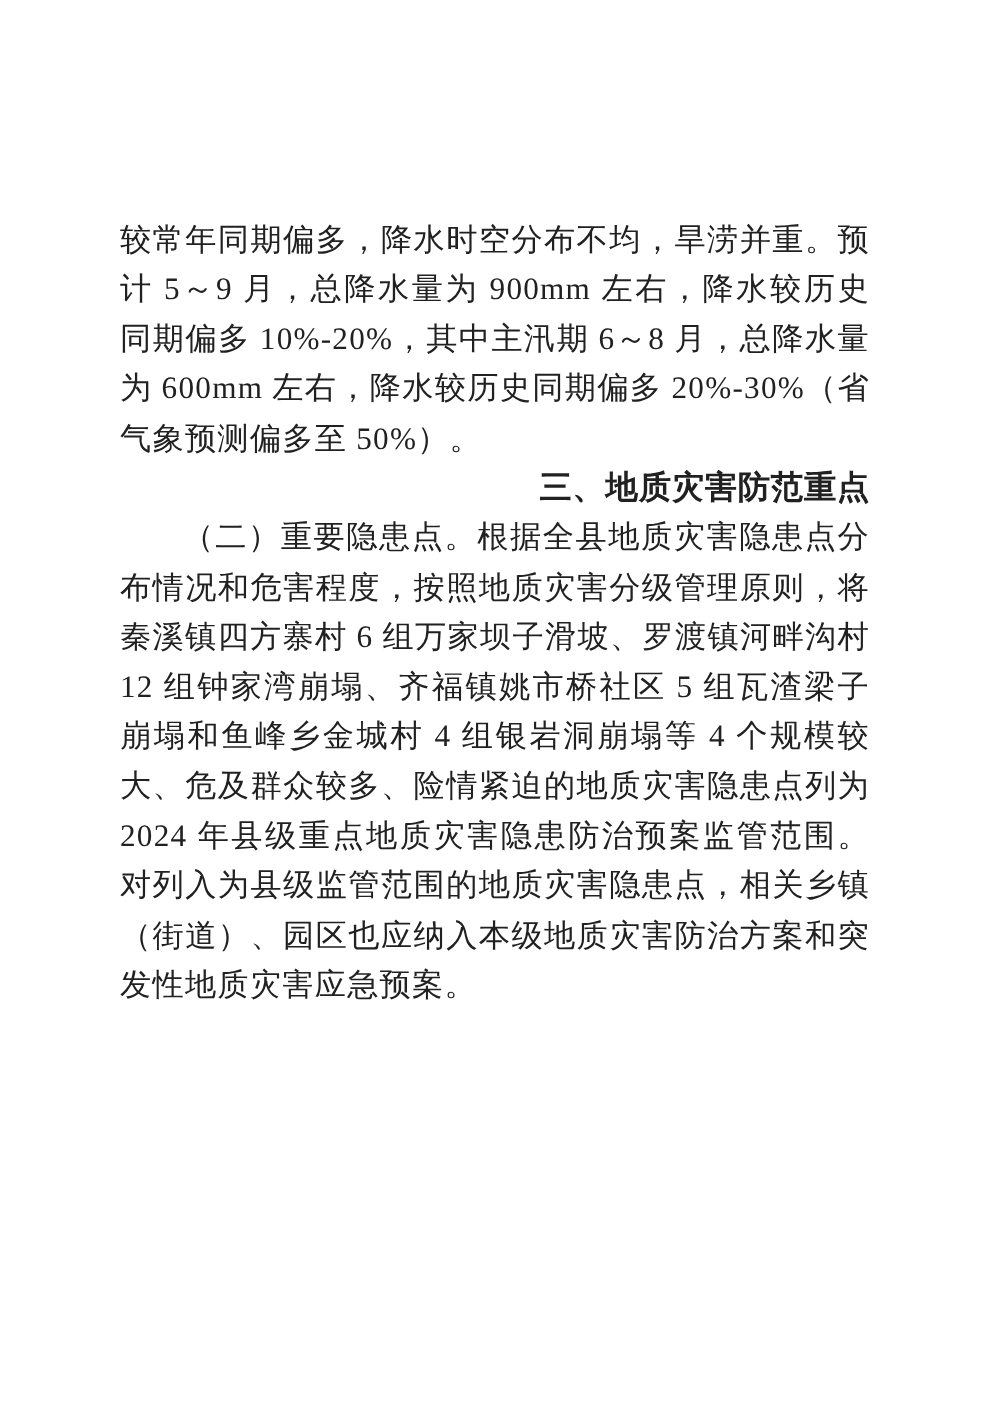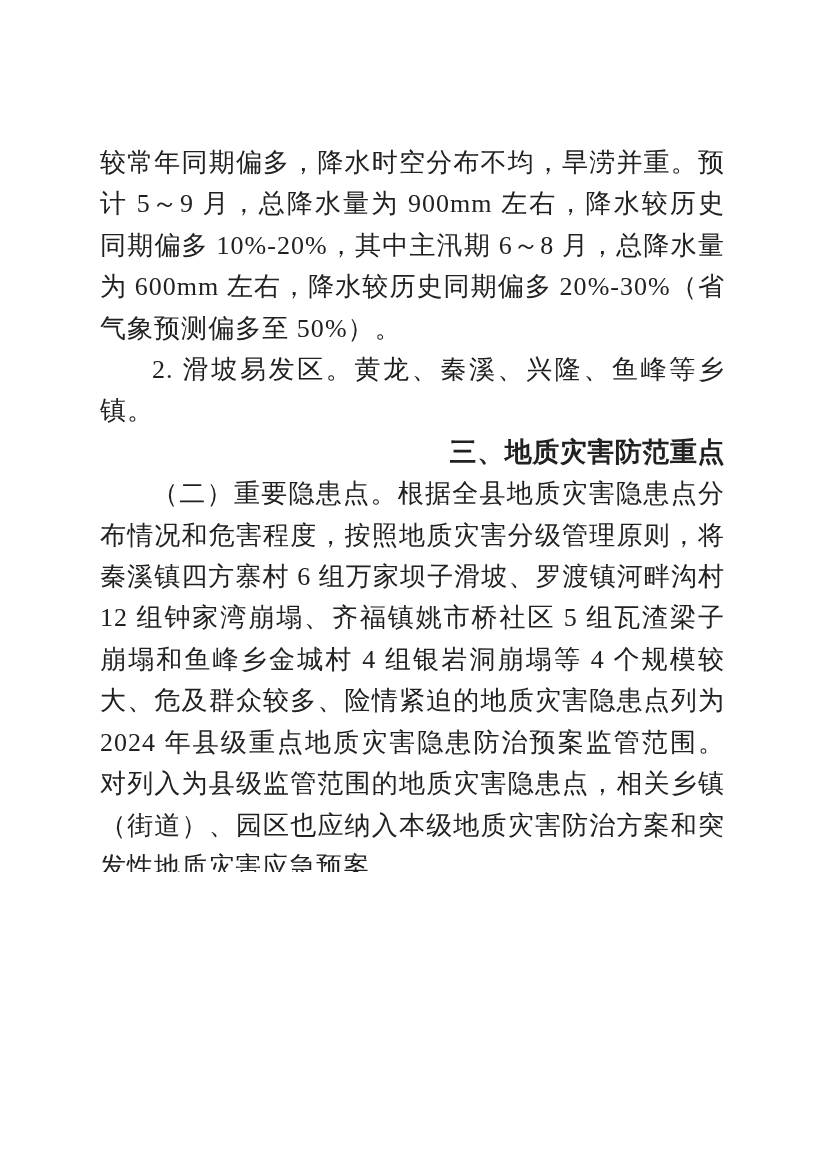--- a/index.html
+++ b/index.html
@@ -10,20 +10,21 @@
   .page {
     position: relative;
     width: 826px;
     height: 872px;
     background: #ffffff;
     box-sizing: border-box;
     padding: 142px 101px 0 100px;
     color: #212121;
     font-family: "Liberation Serif", "DejaVu Serif", serif;
     overflow: hidden;
+    margin-top: 37px;
   }
   .doc-body {
     width: 100%;
   }
   .para {
     margin: 0;
     font-size: 26px;
     line-height: 41.4px;
     text-align: justify;
     text-indent: 2em;
@@ -52,20 +53,19 @@
     font-family: "Liberation Serif", "DejaVu Serif", serif;
   }
 </style>
 </head>
 <body>
 
 <div class="page" style="color: rgb(33, 33, 33); background: rgb(255, 255, 255);">
   <main class="doc-body" id="doc-body">
 
   <p class="para no-indent">较常年同期偏多，降水时空分布不均，旱涝并重。预计 5～9 月，总降水量为 900mm 左右，降水较历史同期偏多 10%-20%，其中主汛期 6～8 月，总降水量为 600mm 左右，降水较历史同期偏多 20%-30%（省气象预测偏多至 50%）。</p>
-      <p class="para">2. 滑坡易发区。黄龙、秦溪、兴隆、鱼峰等乡镇。</p>
       <p class="para heading">三、地质灾害防范重点</p>
       <p class="para">（二）重要隐患点。根据全县地质灾害隐患点分布情况和危害程度，按照地质灾害分级管理原则，将秦溪镇四方寨村 6 组万家坝子滑坡、罗渡镇河畔沟村 12 组钟家湾崩塌、齐福镇姚市桥社区 5 组瓦渣梁子崩塌和鱼峰乡金城村 4 组银岩洞崩塌等 4 个规模较大、危及群众较多、险情紧迫的地质灾害隐患点列为 2024 年县级重点地质灾害隐患防治预案监管范围。对列入为县级监管范围的地质灾害隐患点，相关乡镇（街道）、园区也应纳入本级地质灾害防治方案和突发性地质灾害应急预案。</p>
     </main>
   <footer class="page-footer">
     <span class="page-number">— 45 —</span>
   </footer>
 </div>
 
 </body></html>

